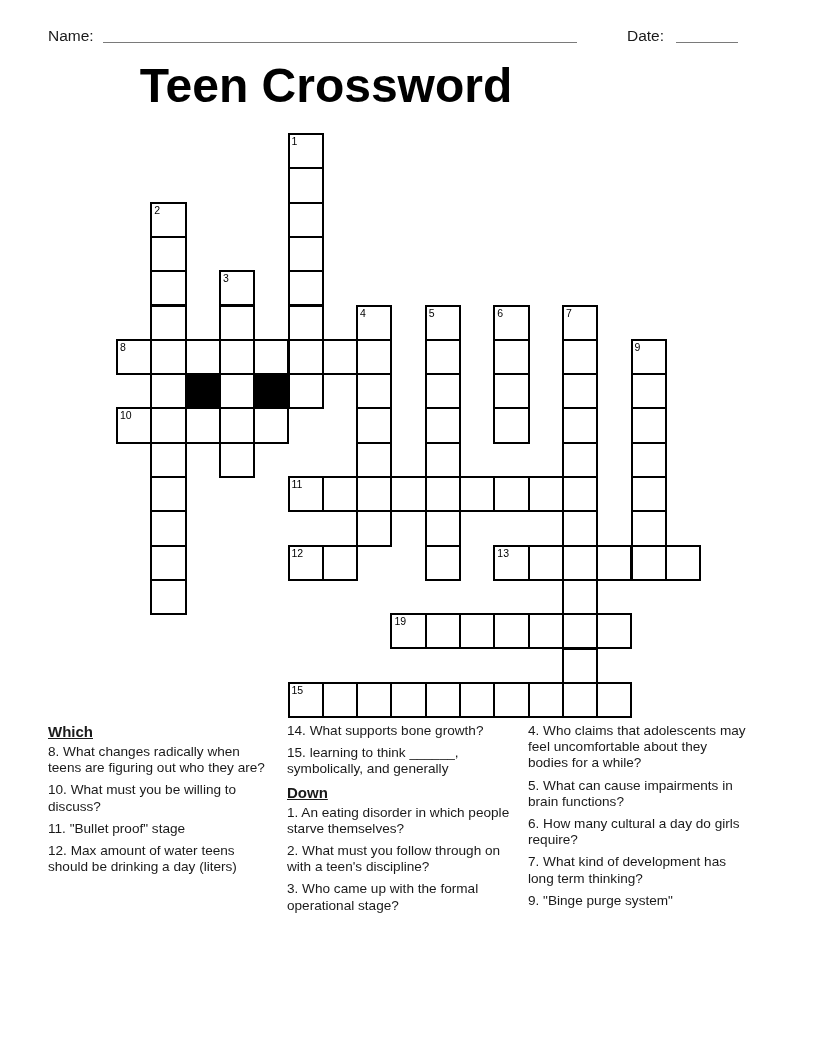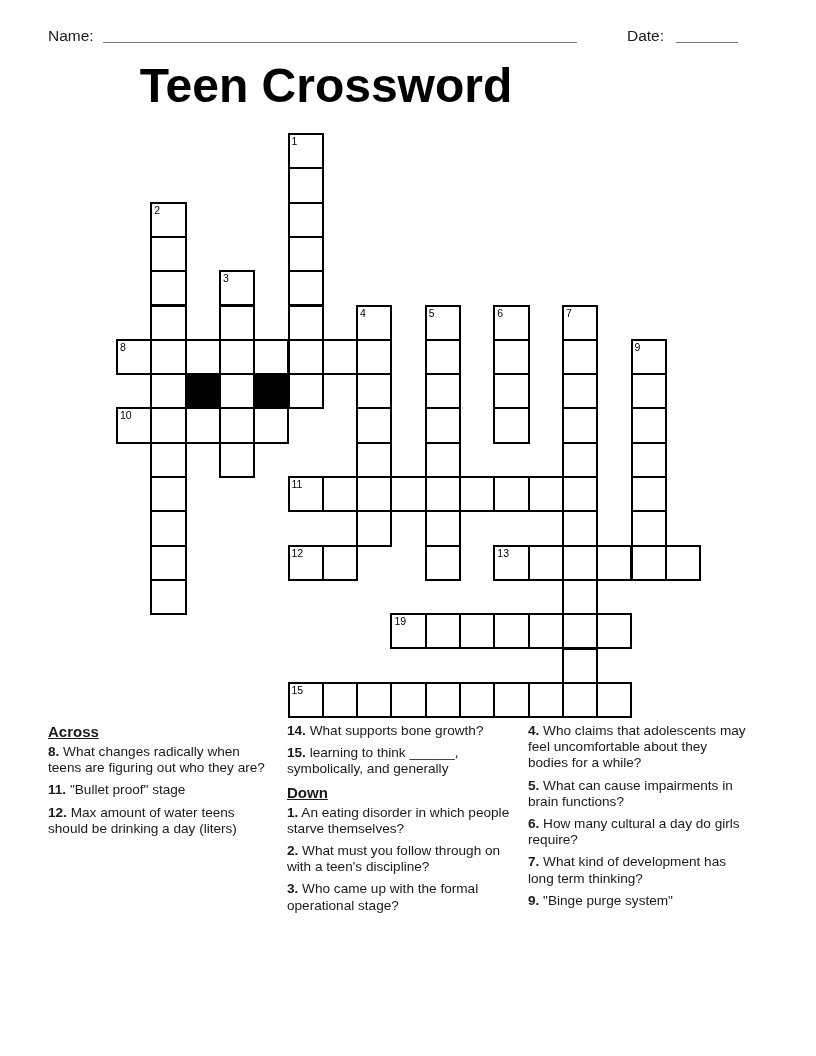--- a/index.html
+++ b/index.html
@@ -69,21 +69,21 @@
     line-height: 17px;
     margin-bottom: 4px;
     color: #1a1a1a;
   }
   .clue {
     font-size: 13.6px;
     line-height: 16.2px;
     margin-bottom: 6px;
     color: #1a1a1a;
   }
-  .clue b { font-weight: bold; }
+  .clue b { font-weight: normal; }
 </style>
 </head>
 <body>
 
 <div class="page">
 
   <div class="topbar">
     <span class="lbl name-lbl">Name:</span>
     <span class="wline name-ln"></span>
     <span class="lbl date-lbl">Date:</span>
@@ -220,22 +220,23 @@
       <div class="cell" style="left: 493.3px; top: 657.8px;"></div>
       <div class="cell" style="left: 527.6px; top: 657.8px;"></div>
       <div class="cell" style="left: 561.9px; top: 657.8px;"></div>
       <div class="cell" style="left: 596.2px; top: 657.8px;"></div>
       <div class="cell black" style="left: 184.6px; top: 349.1px;"></div>
       <div class="cell black" style="left: 253.2px; top: 349.1px;"></div>
     </div>
 
   <div id="clues">
       <div class="cluecol" style="left: 48px; width: 222px;">
-        <div class="clue-header">Across</div>
+        <div class="clue-header">Which</div>
         <div class="clue"><b>8.</b><span> What changes radically when teens are figuring out who they are?</span></div>
+        <div class="clue"><b>10.</b><span> What must you be willing to discuss?</span></div>
         <div class="clue"><b>11.</b><span> "Bullet proof" stage</span></div>
         <div class="clue"><b>12.</b><span> Max amount of water teens should be drinking a day (liters)</span></div>
       </div>
       <div class="cluecol" style="left: 287px; width: 228px;">
         <div class="clue"><b>14.</b><span> What supports bone growth?</span></div>
         <div class="clue"><b>15.</b><span> learning to think ______, symbolically, and generally</span></div>
         <div class="clue-header">Down</div>
         <div class="clue"><b>1.</b><span> An eating disorder in which people starve themselves?</span></div>
         <div class="clue"><b>2.</b><span> What must you follow through on with a teen's discipline?</span></div>
         <div class="clue"><b>3.</b><span> Who came up with the formal operational stage?</span></div>

